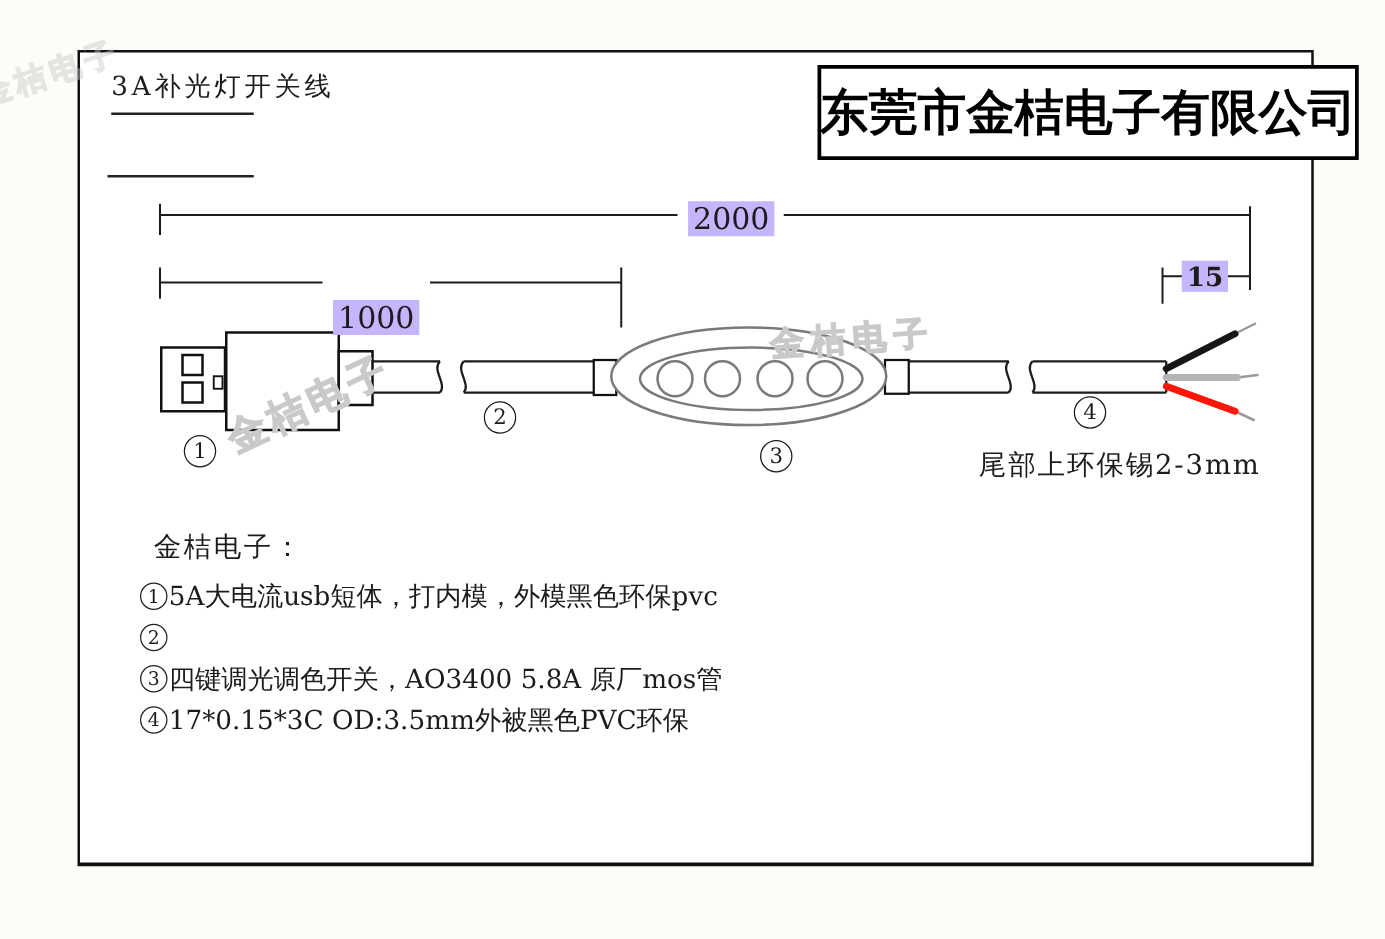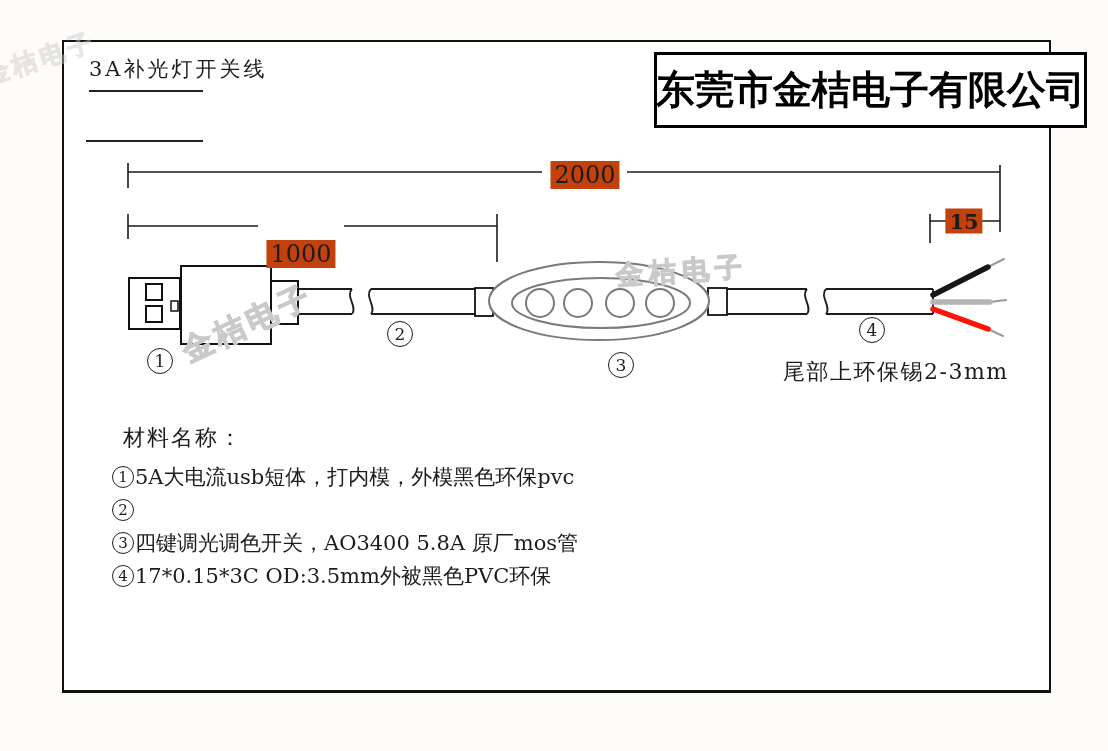--- a/index.html
+++ b/index.html
@@ -45,21 +45,21 @@
     position: absolute; left: 82px; top: 109px;
     font-size: 20px; letter-spacing: 1px; white-space: nowrap; z-index: 4;
   }
   .rule2 { position: absolute; left: 86px; top: 140px; width: 117px; height: 2px; background: #222; z-index: 4; }
 
   svg.art { position: absolute; left: 0; top: 0; z-index: 2; }
 
   
   .dim-label {
     position: absolute; transform: translate(-50%,-50%);
-    background: #c2410c; padding: 0 4px;
+    background: #c4b5fd; padding: 0 4px;
     font-size: 24px; color: #1c1c1c; z-index: 3; white-space: nowrap;
   }
   .dim-small { font-size: 21px; font-weight: bold; }
 
   
   .part-num {
     position: absolute; transform: translate(-50%,-50%);
     width: 26px; height: 26px; border: 1.6px solid #1c1c1c; border-radius: 50%;
     display: flex; align-items: center; justify-content: center;
     font-size: 17px; background: #fff; z-index: 3;
@@ -168,21 +168,21 @@
   <div class="dim-label dim-small" style="left:964px; top:221px;">15</div>
 
   <div class="part-num" style="left:160px; top:361px;">1</div>
   <div class="part-num" style="left:400px; top:334px;">2</div>
   <div class="part-num" style="left:621px; top:365px;">3</div>
   <div class="part-num" style="left:872px; top:330px;">4</div>
 
   <div class="tail-note">尾部上环保锡2-3mm</div>
 
   <div class="materials">
-    <div class="mat-header">材料名称：</div>
+    <div class="mat-header">金桔电子：</div>
     <div class="mat-line">
       <span class="circ">1</span>
       <span>5A大电流usb短体，打内模，外模黑色环保pvc</span>
     </div>
     <div class="mat-line">
       <span class="circ">2</span>
     </div>
     <div class="mat-line">
       <span class="circ">3</span>
       <span>四键调光调色开关，AO3400 5.8A 原厂mos管</span>

